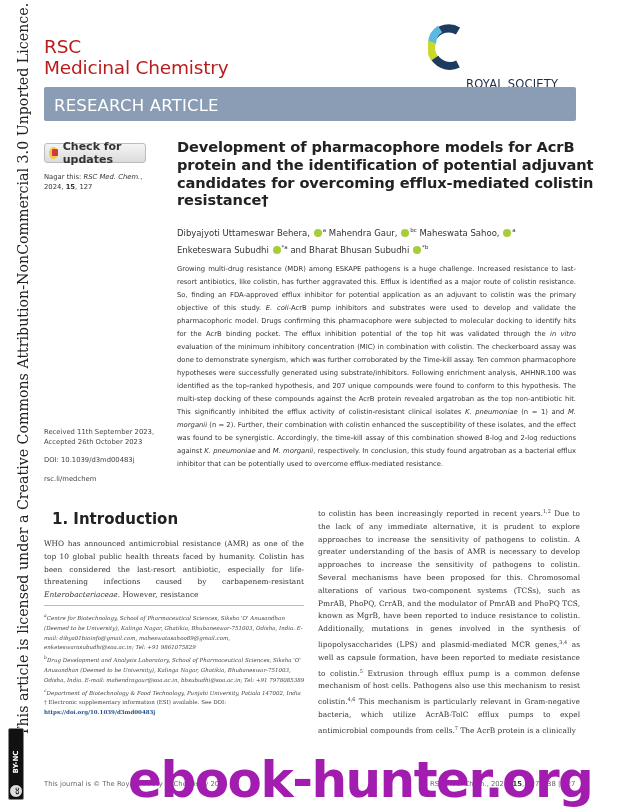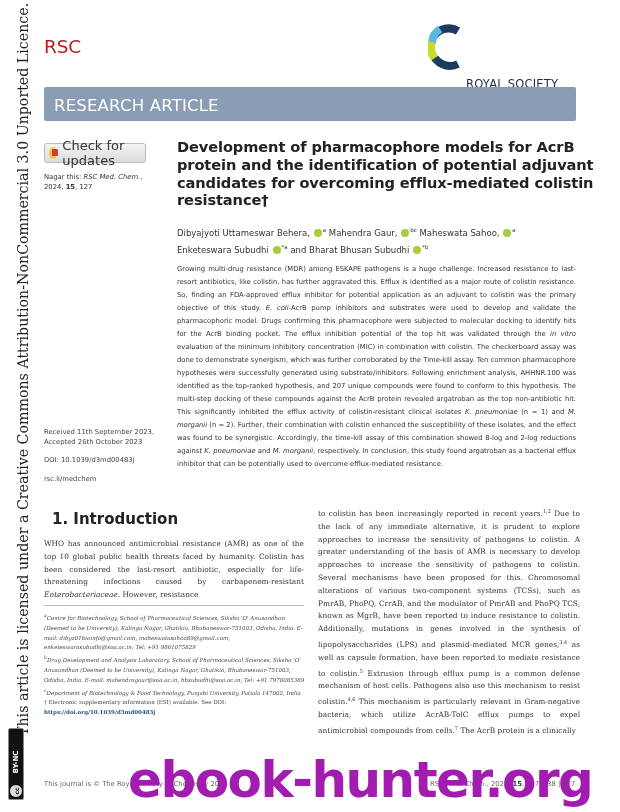--- a/index.html
+++ b/index.html
@@ -50,21 +50,21 @@
     background: #8b9db4; border-radius: 2px;
   }
   .banner span {
     position: absolute; left: 10px; top: 9px; font-size: 16.5px; color: #fff; font-weight: 500; letter-spacing: 0.2px;
   }
 
   .check-updates {
     position: absolute; left: 44px; top: 143px; width: 102px; height: 20px;
     background: linear-gradient(#f4f4f4, #dcdcdc); border: 1px solid #bbb; border-radius: 3px;
     display: flex; align-items: center; padding-left: 4px;
-    font-size: 13px; font-weight: normal; color: #333;
+    font-size: 11px; font-weight: bold; color: #333;
   }
   .check-updates .cu-icon {
     width: 12px; height: 12px; border-radius: 50%; background: #f2c94c; position: relative; margin-right: 5px;
     display: inline-block;
   }
   .check-updates .cu-icon::after {
     content: ""; position: absolute; left: 3px; top: 2px; width: 6px; height: 7px; background: #d23b3b;
     border-radius: 1px 1px 0 0;
   }
 
@@ -147,20 +147,21 @@
 <div class="side-license">
   <div class="lic-text">This article is licensed under a Creative Commons Attribution-NonCommercial 3.0 Unported Licence.</div>
   <div class="cc-badge">
     <span class="cc-circle">cc</span>
     <span class="cc-label">BY-NC</span>
   </div>
 </div>
 
 <div class="journal-title">
   <div>RSC</div>
+  <div>Medicinal Chemistry</div>
 </div>
 
 <div class="rsc-logo">
   <svg width="36" height="46" viewBox="0 0 36 46" style="position:absolute;left:0;top:0">
     <path d="M30 7 A18 18 0 0 0 6 12" stroke="#1d3a5f" stroke-width="8" fill="none"></path>
     <path d="M12 5 A18 18 0 0 0 4 20" stroke="#5bb8e0" stroke-width="8" fill="none"></path>
     <path d="M4 18 A18 18 0 0 0 8 36" stroke="#c8d92b" stroke-width="8" fill="none"></path>
     <path d="M7 34 A18 18 0 0 0 30 40" stroke="#1d3a5f" stroke-width="8" fill="none"></path>
   </svg>
   <div class="logo-text">

